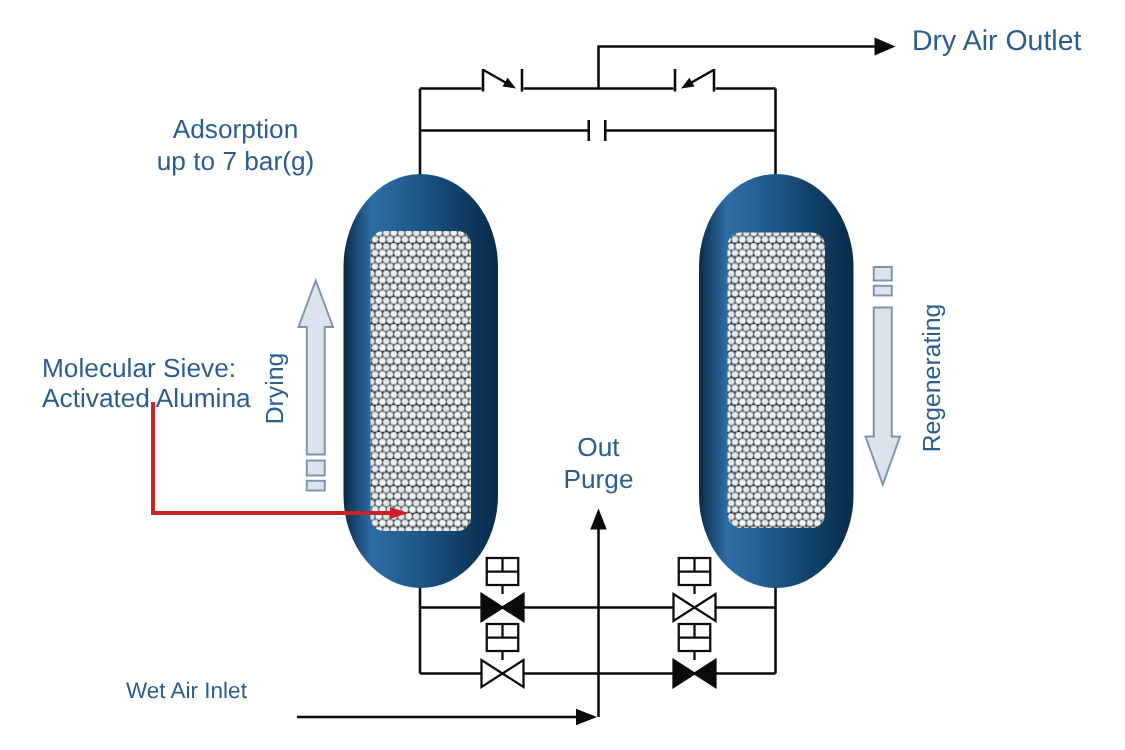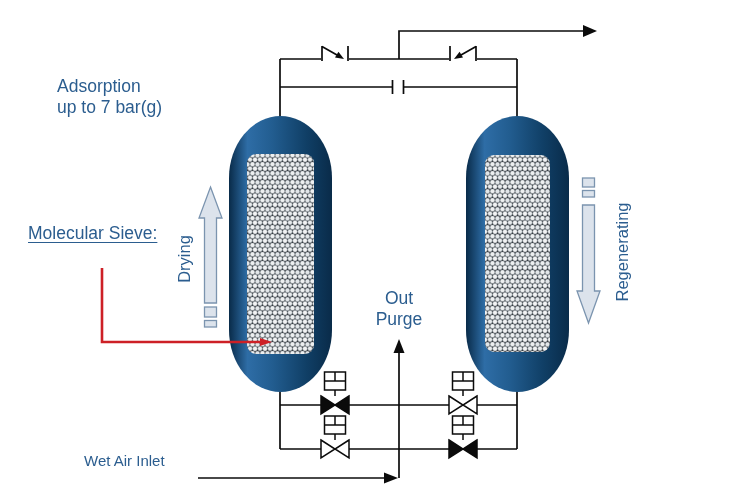--- a/index.html
+++ b/index.html
@@ -6,23 +6,23 @@
   .stage{
     position:relative;width:750px;height:500px;background:#ffffff;overflow:hidden;
     font-family:"Liberation Sans",sans-serif;
   }
   .layer{position:absolute;left:0;top:0;}
   .lbl{
     position:absolute;color:#2b5d8f;font-family:"Liberation Sans",sans-serif;
     white-space:nowrap;
   }
   .t-dry{left:608px;top:17px;font-size:19px;}
-  .t-ads{left:57px;top:76px;width:200px;text-align:left;font-size:17.5px;line-height:21px;white-space:normal;}
+  .t-ads{left:57px;top:76px;width:200px;text-align:center;font-size:17.5px;line-height:21px;white-space:normal;}
   .t-mol{left:28px;top:223px;font-size:17.5px;line-height:20px;}
-  .t-mol .u{text-decoration:underline;text-underline-offset:3px;}
+  .t-mol .u{text-underline-offset:3px;margin-top:12px;}
   .t-drying{left:184px;top:259px;font-size:16.5px;transform:translate(-50%,-50%) rotate(-90deg);}
   .t-regen{left:622px;top:252px;font-size:16.5px;transform:translate(-50%,-50%) rotate(-90deg);}
   .t-purge{left:349px;top:288px;width:100px;text-align:center;font-size:17.5px;line-height:21px;white-space:normal;}
   .t-wet{left:84px;top:452px;font-size:15px;}
 </style>
 </head>
 <body>
 
 <div class="stage">
 
@@ -108,28 +108,30 @@
     <g fill="#dce3ec" stroke="#7b94af" stroke-width="1.3">
       <rect x="582.5" y="178" width="12" height="9"></rect>
       <rect x="582.5" y="190.5" width="12" height="6.5"></rect>
       <path d="M588.5,323 L577,291 L582.5,291 L582.5,205 L594.5,205 L594.5,291 L600,291 Z"></path>
     </g>
 
     <path d="M102,268 V342 H262" fill="none" stroke="#cd2026" stroke-width="2.6"></path>
     <polygon points="272,342 260,338 260,346" fill="#cd2026"></polygon>
   </svg>
 
+  <div class="lbl t-dry">Dry Air Outlet</div>
 
   <div class="lbl t-ads">
     <div>Adsorption</div>
     <div>up to 7 bar(g)</div>
   </div>
 
   <div class="lbl t-mol">
     <div class="u">Molecular Sieve:</div>
+    <div>Activated Alumina</div>
   </div>
 
   <div class="lbl t-drying">Drying</div>
   <div class="lbl t-regen">Regenerating</div>
 
   <div class="lbl t-purge">
     <div>Out</div>
     <div>Purge</div>
   </div>
 

